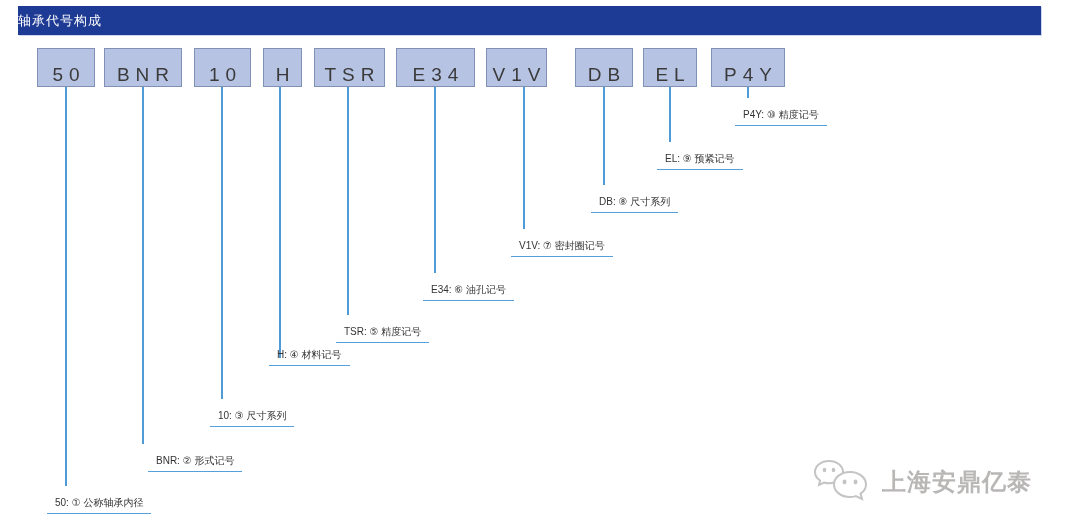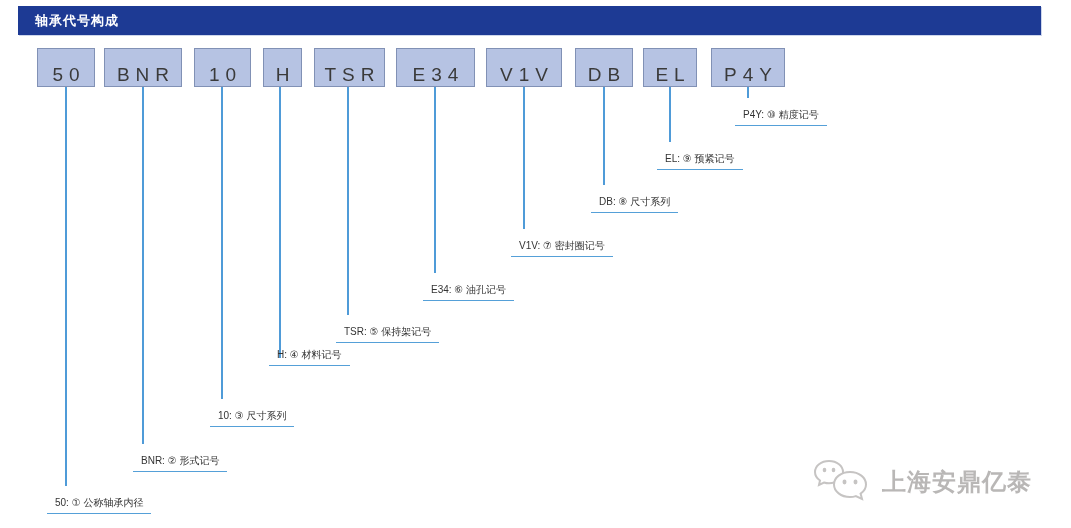--- a/index.html
+++ b/index.html
@@ -27,22 +27,21 @@
     left:18px; top:6px;
     width:1023px; height:29px;
     background:var(--header-bg);
     box-shadow:1px 1px 0 #cdd6ec;
     display:flex;
     align-items:center;
   }
   .titlebar span{
     color:#ffffff;
     font-size:13px;
-    font-weight:bold;
-    padding-left:17px;
+    font-weight:normal;
     letter-spacing:1px;
   }
   .code-box{
     position:absolute;
     top:48px;
     height:39px;
     background:var(--box-fill);
     border:1px solid var(--box-border);
     display:flex;
     align-items:flex-end;
@@ -108,21 +107,21 @@
     </div>
   <div class="code-box" style="left:263px;width:39px">
       <span>H</span>
     </div>
   <div class="code-box" style="left:314px;width:71px">
       <span>TSR</span>
     </div>
   <div class="code-box" style="left:396px;width:79px">
       <span>E34</span>
     </div>
-  <div class="code-box" style="left:486px;width:76px">
+  <div class="code-box" style="left:486px;width:61px">
       <span>V1V</span>
     </div>
   <div class="code-box" style="left:575px;width:58px">
       <span>DB</span>
     </div>
   <div class="code-box" style="left:643px;width:54px">
       <span>EL</span>
     </div>
   <div class="code-box" style="left:711px;width:74px">
       <span>P4Y</span>
@@ -137,24 +136,24 @@
   <div class="connector" style="left:523px;height:142px"></div>
   <div class="connector" style="left:603px;height:98px"></div>
   <div class="connector" style="left:669px;height:55px"></div>
   <div class="connector" style="left:747px;height:11px"></div>
 
   <div class="leader-label" style="left:735px;top:104px"><span>P4Y: ⑩ 精度记号</span></div>
   <div class="leader-label" style="left:657px;top:148px"><span>EL: ⑨ 预紧记号</span></div>
   <div class="leader-label" style="left:591px;top:191px"><span>DB: ⑧ 尺寸系列</span></div>
   <div class="leader-label" style="left:511px;top:235px"><span>V1V: ⑦ 密封圈记号</span></div>
   <div class="leader-label" style="left:423px;top:279px"><span>E34: ⑥ 油孔记号</span></div>
-  <div class="leader-label" style="left:336px;top:321px"><span>TSR: ⑤ 保持架记号</span></div>
+  <div class="leader-label" style="left:336px;top:321px"><span>TSR: ⑤ 精度记号</span></div>
   <div class="leader-label" style="left:269px;top:344px"><span>H: ④ 材料记号</span></div>
   <div class="leader-label" style="left:210px;top:405px"><span>10: ③ 尺寸系列</span></div>
-  <div class="leader-label" style="left:133px;top:450px"><span>BNR: ② 形式记号</span></div>
+  <div class="leader-label" style="left:148px;top:450px"><span>BNR: ② 形式记号</span></div>
   <div class="leader-label" style="left:47px;top:492px"><span>50: ① 公称轴承内径</span></div>
 
   <div class="watermark">
     <svg width="60" height="48" viewBox="0 0 60 48">
       <g fill="#ffffff" stroke="#c6c4c3" stroke-width="2">
         <path d="M17 3 C9 3 3 8 3 14 C3 17.5 5 20.5 8 22.5 L7 27 L12 24.5 C13.6 25 15.2 25.3 17 25.3 C25 25.3 31 20.4 31 14 C31 8 25 3 17 3 Z"></path>
         <path d="M38 14 C29 14 22 19.5 22 26.5 C22 33.5 29 39 38 39 C40 39 42 38.7 43.8 38.1 L50 41 L48.6 35.6 C52 33.3 54 30.1 54 26.5 C54 19.5 47 14 38 14 Z"></path>
       </g>
       <g fill="#c6c4c3">
         <ellipse cx="12.5" cy="12" rx="1.8" ry="2.2"></ellipse>

